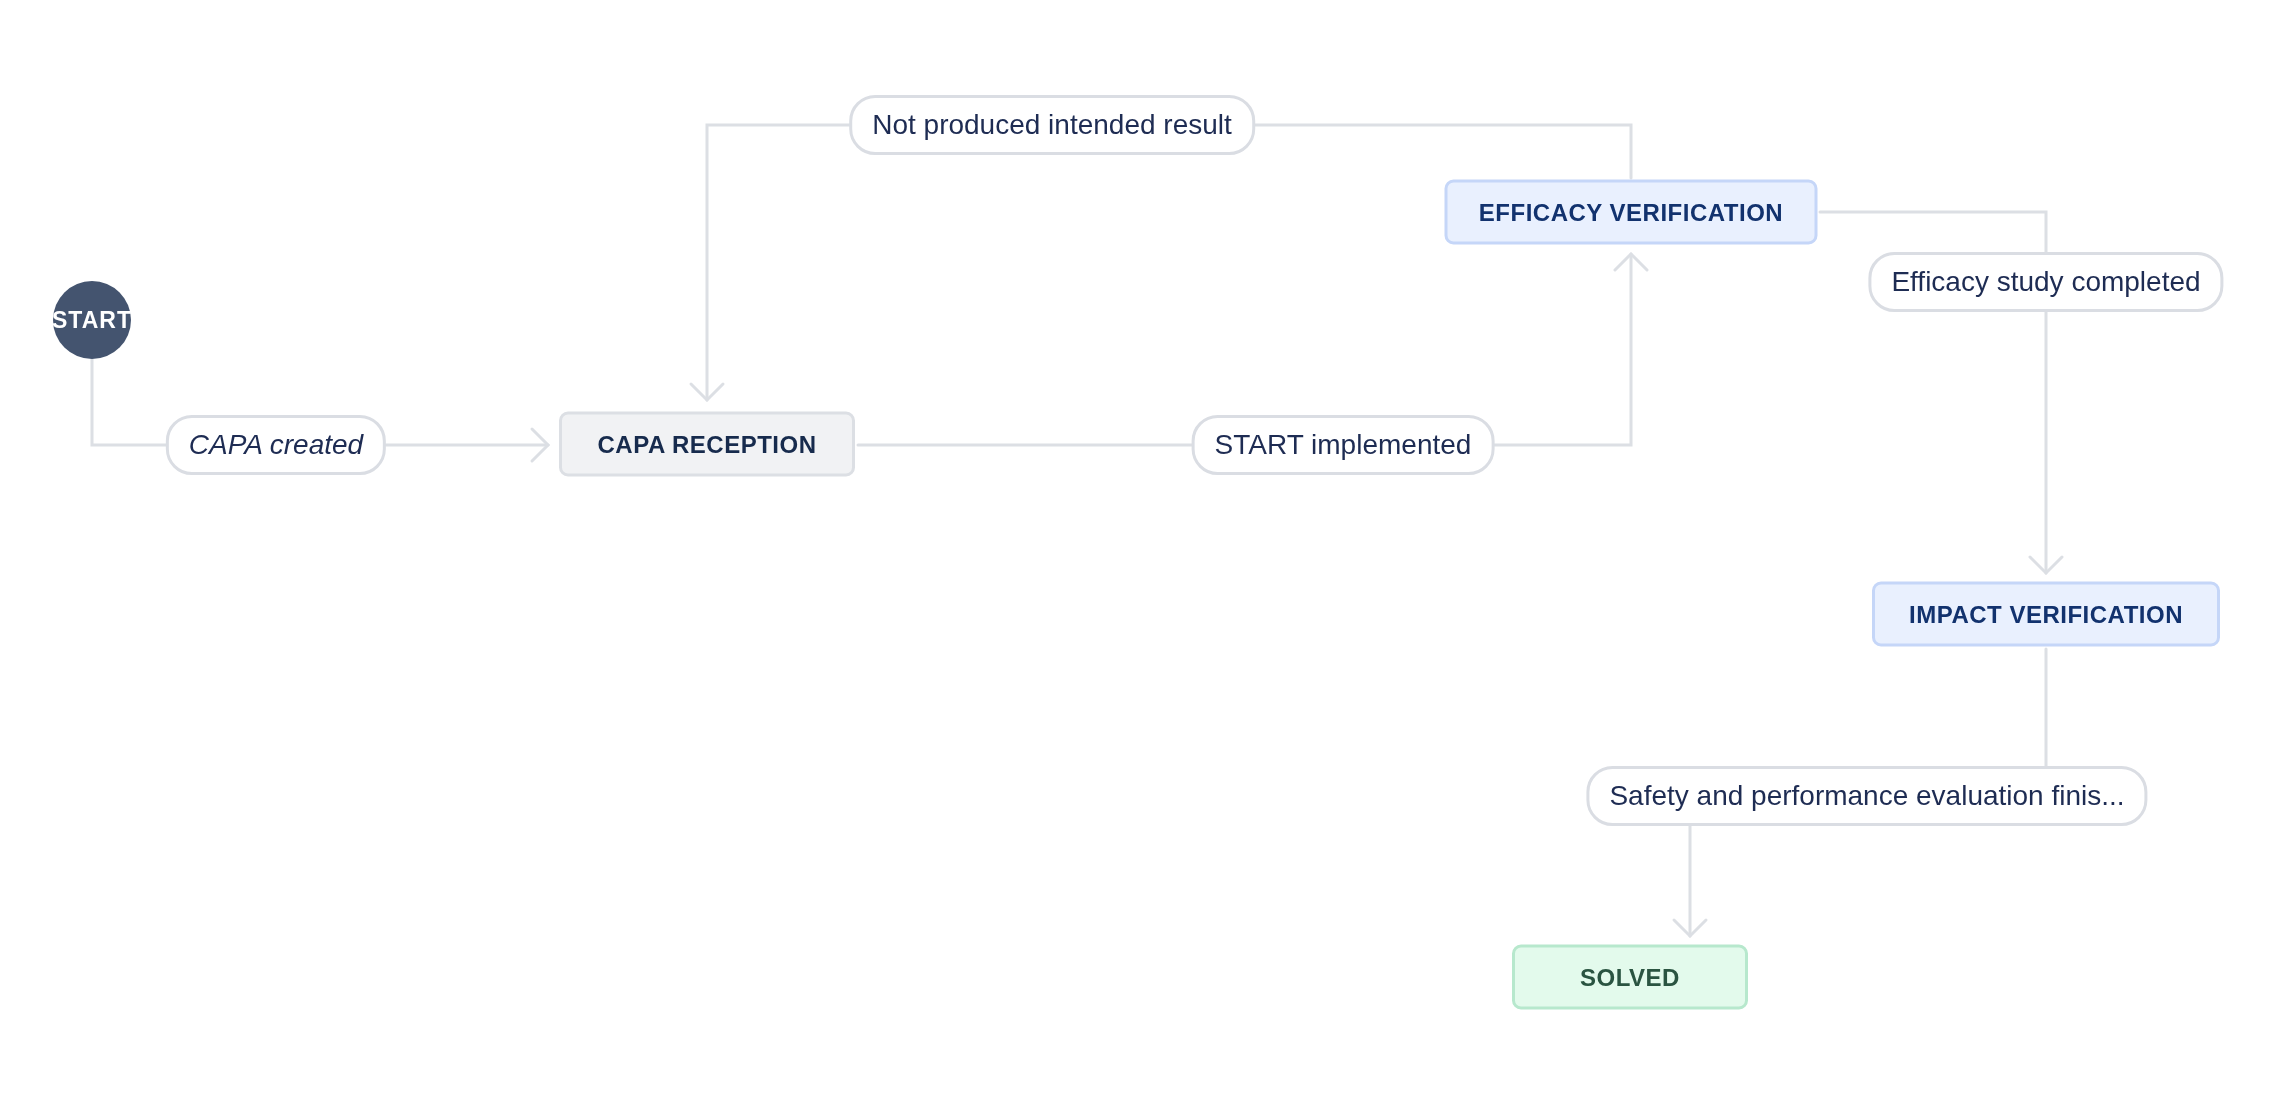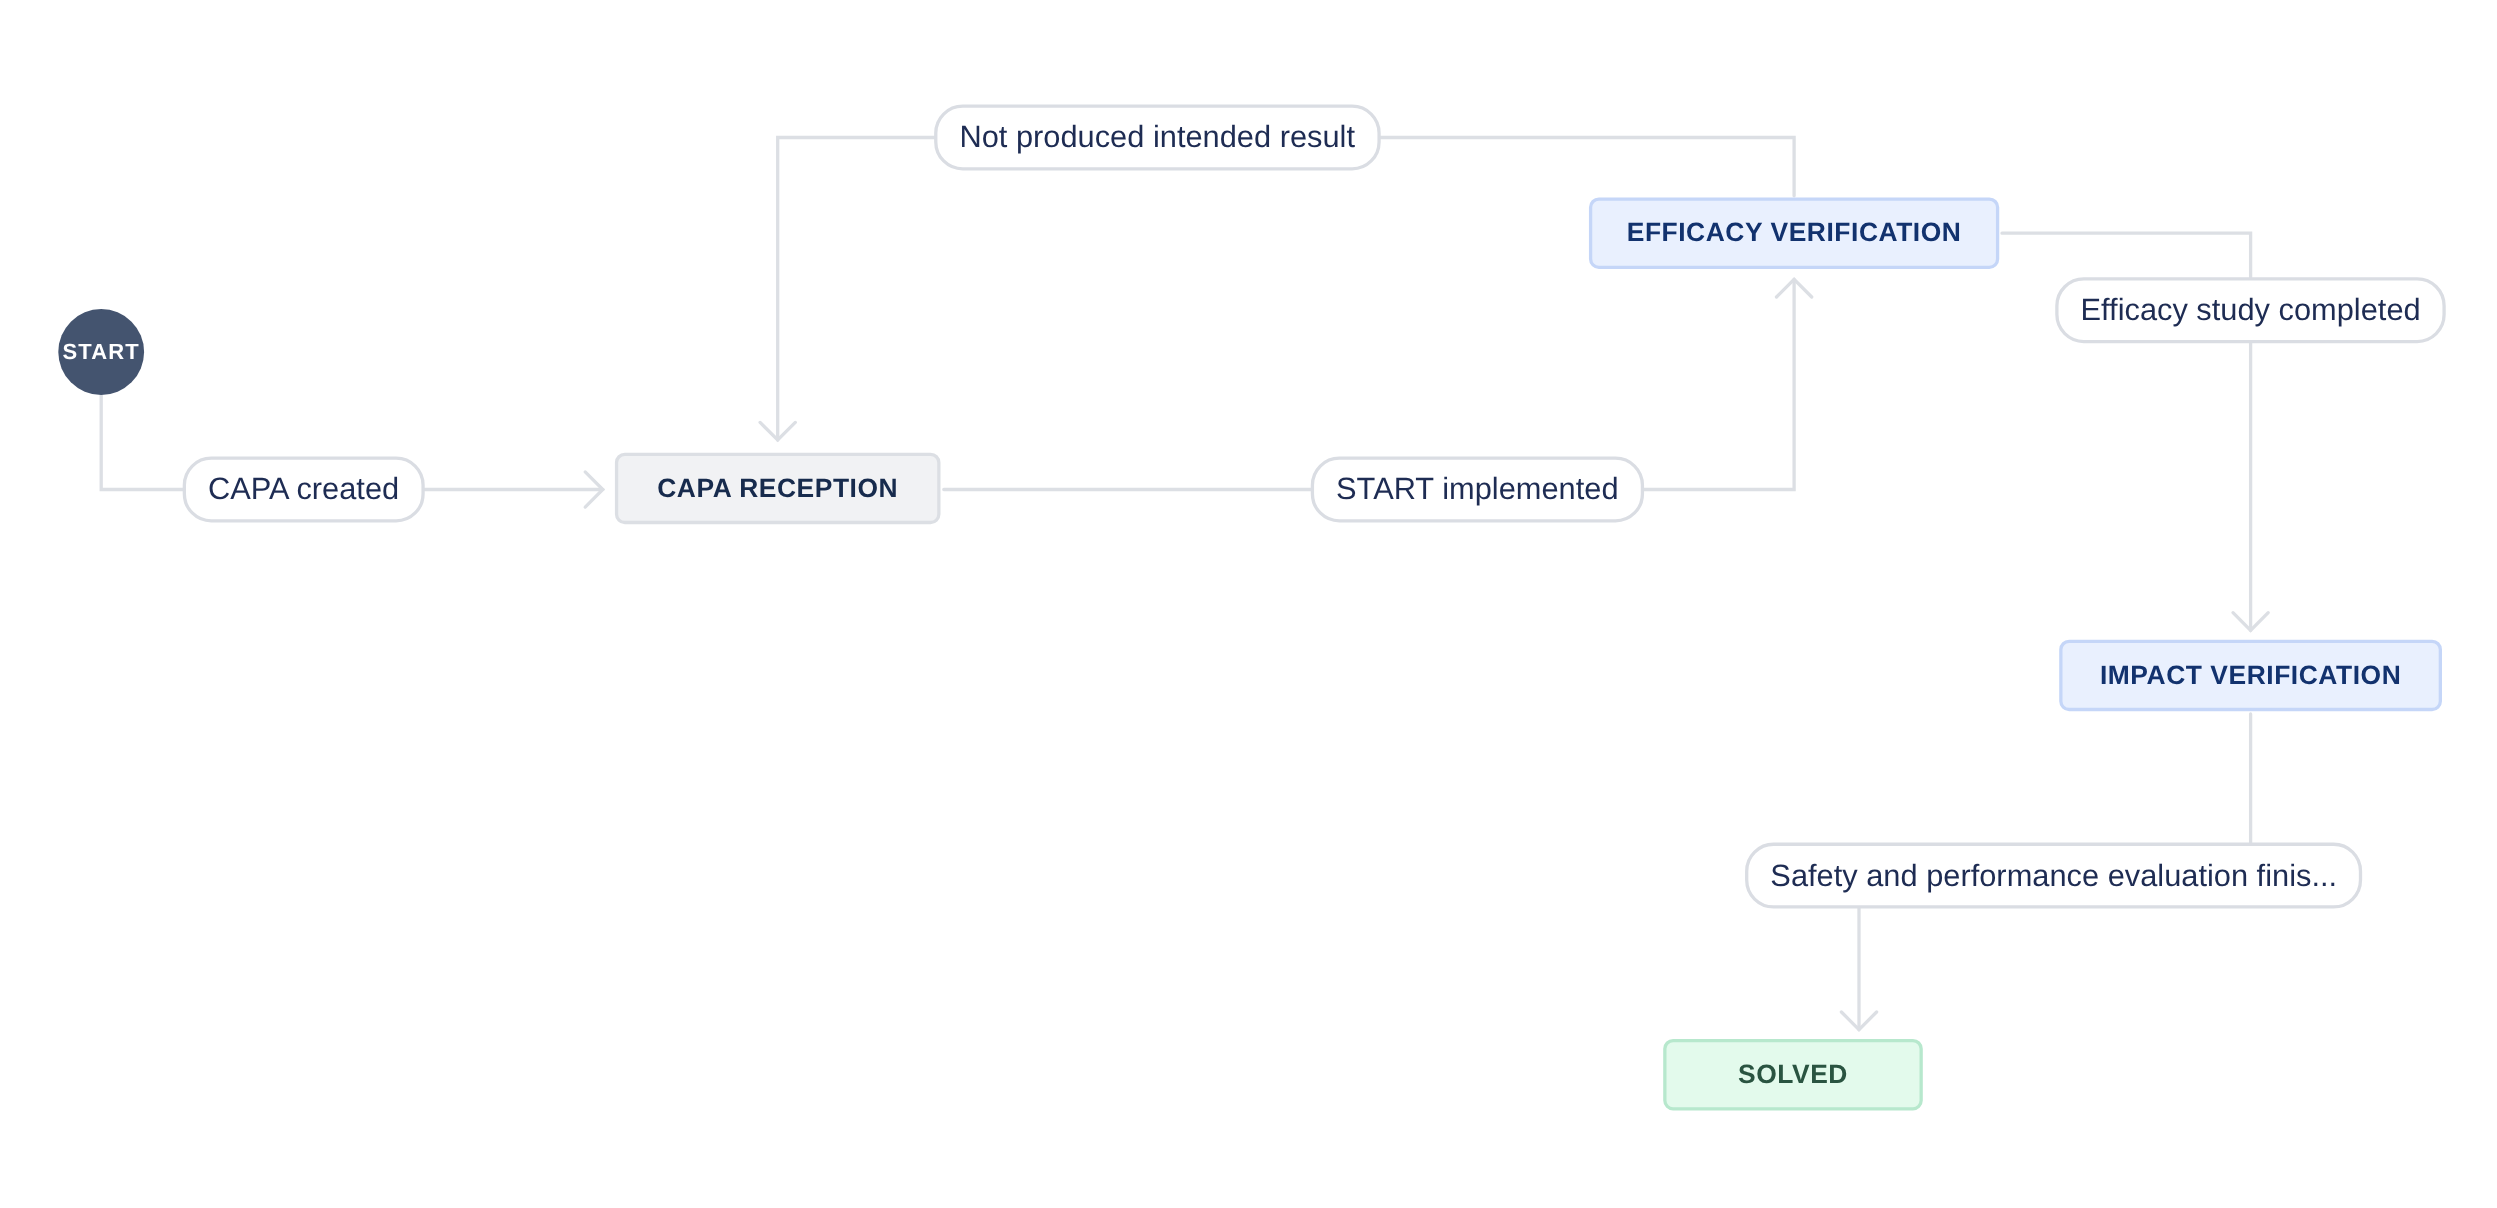--- a/index.html
+++ b/index.html
@@ -35,21 +35,21 @@
     align-items: center;
     justify-content: center;
     white-space: nowrap;
   }
   .start-node {
     width: 78px;
     height: 78px;
     border-radius: 50%;
     background: var(--start_node_bg, #44546F);
     color: #ffffff;
-    font-size: 20px;
+    font-size: 23px;
     font-weight: bold;
     letter-spacing: 1px;
   }
   .status {
     height: 65px;
     border-radius: 9px;
     border: 3px solid;
     padding: 0 22px;
     font-size: 24px;
     font-weight: bold;
@@ -111,21 +111,21 @@
     <g>
       <path d="M 2046 649 L 2046 796 L 1690 796 L 1690 936"></path>
       <polyline points="1674,920 1690,936 1706,920"></polyline>
     </g>
   </svg>
 
   <div class="node start-node" style="left:92px; top:320px;">
     <span>START</span>
   </div>
 
-  <div class="node pill" style="left:276px; top:445px;">
+  <div class="node pill" style="left:276px; top:445px;font-style:italic;">
     <span>CAPA created</span>
   </div>
 
   <div class="node status todo" style="left:707px; top:444px;">
     <span>CAPA RECEPTION</span>
   </div>
 
   <div class="node pill" style="left:1343px; top:445px;">
     <span>START implemented</span>
   </div>

